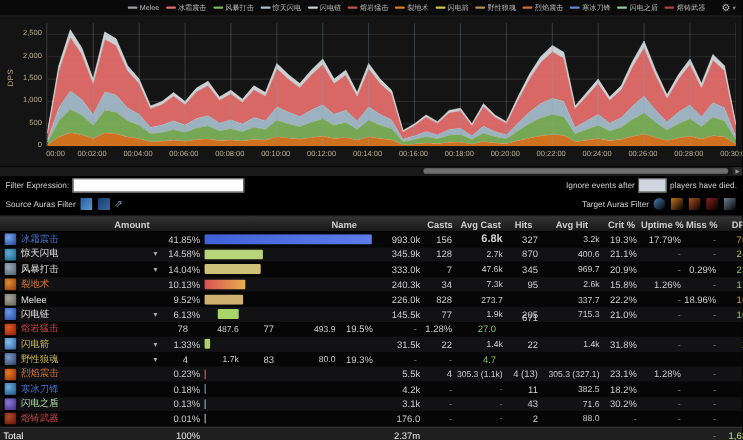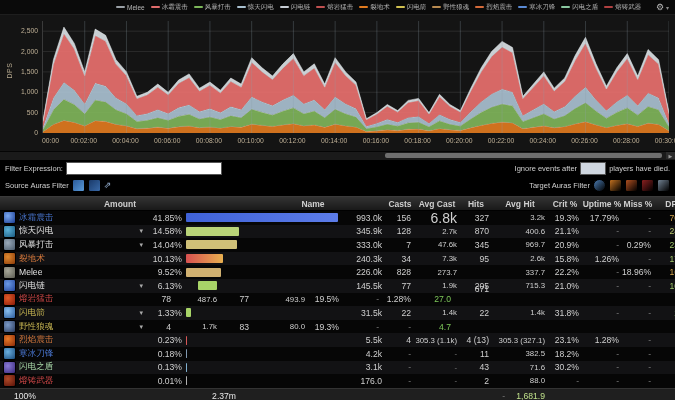--- a/index.html
+++ b/index.html
@@ -245,21 +245,21 @@
             <span class="nm" style="color: rgb(74, 120, 212);">冰霜震击</span>
           </div>
           <div class="c amtc" style="width: 240px;">
             <span class="pct">41.85%</span>
             <div class="barwrap">
               <div class="bar" style="width: 100%; background: linear-gradient(90deg, rgb(63, 98, 216), rgb(92, 124, 232));"></div>
             </div>
             <span class="amt">993.0k</span>
           </div>
           <div class="c num " style="width: 28px;">156</div>
-          <div class="c num " style="width: 46px; font-size: 14px;">6.8k</div>
+          <div class="c num " style="width: 46px; font-size: 10px; font-weight: bold;">6.8k</div>
           <div class="c num " style="width: 32px;">327</div>
           <div class="c num " style="width: 56px; font-size: 7.8px;">3.2k</div>
           <div class="c num " style="width: 34px;">19.3%</div>
           <div class="c num " style="width: 40px;">17.79%</div>
           <div class="c num dim" style="width: 32px;">-</div>
           <div class="c num" style="width: 40px; color: rgb(210, 164, 76);">703.9</div>
         </div>
         <div class="row even">
           <div class="c namec" style="width: 146px;">
             <span class="abicon" style="background: radial-gradient(circle at 35% 35%, rgb(90, 176, 216), rgb(26, 90, 127));"></span>
@@ -497,20 +497,23 @@
           <div class="c num dim" style="width: 28px;">-</div>
           <div class="c num dim" style="width: 46px; font-size: 7.8px;">-</div>
           <div class="c num " style="width: 32px;">2</div>
           <div class="c num " style="width: 56px; font-size: 7.8px; text-align: right;">88.0</div>
           <div class="c num dim" style="width: 34px;">-</div>
           <div class="c num dim" style="width: 40px;">-</div>
           <div class="c num dim" style="width: 32px;">-</div>
           <div class="c num" style="width: 40px; color: rgb(154, 154, 154);">0.1</div>
         </div>
         <div class="row total">
+          <div class="c namec" style="width: 146px;">
+            <span class="nm" style="color: rgb(255, 255, 255);">Total</span>
+          </div>
           <div class="c amtc" style="width: 240px;">
             <span class="pct">100%</span>
             <div class="barwrap"></div>
             <span class="amt">2.37m</span>
           </div>
           <div class="c num " style="width: 28px;"></div>
           <div class="c num " style="width: 46px; font-size: 7.8px;"></div>
           <div class="c num " style="width: 32px;"></div>
           <div class="c num " style="width: 56px; font-size: 7.8px;"></div>
           <div class="c num " style="width: 34px;"></div>

